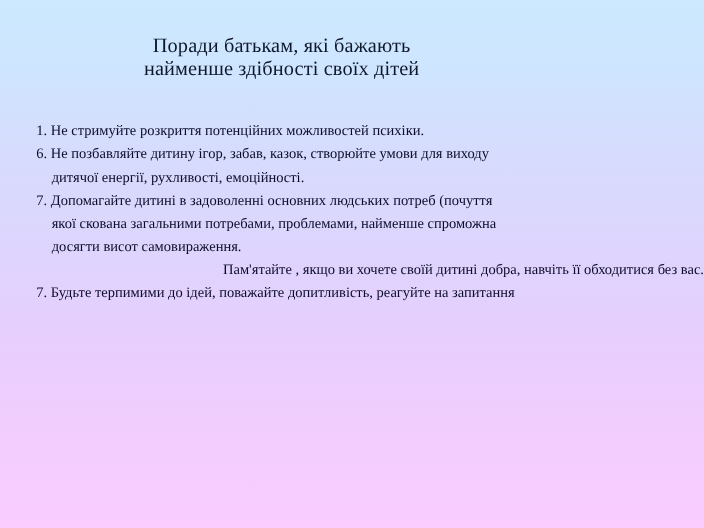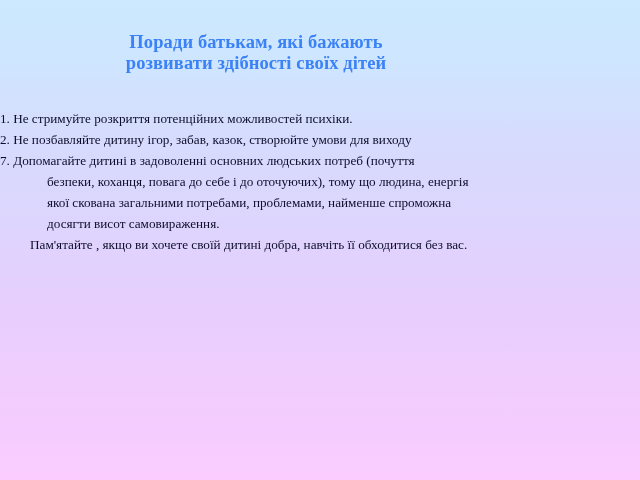--- a/index.html
+++ b/index.html
@@ -27,63 +27,66 @@
     width: 640px;
     height: 480px;
     box-sizing: border-box;
   }
   .slide-title {
     position: absolute;
     top: 32px;
     left: 0;
     width: 512px;
     text-align: center;
-    color: #3b82f6;
+    color: #0f172a;
     font-family: "Liberation Serif", "DejaVu Serif", serif;
-    font-weight: bold;
+    font-weight: normal;
     font-size: 18.5px;
     line-height: 21px;
     letter-spacing: 0.1px;
   }
   .slide-title .title-line {
     display: block;
     white-space: nowrap;
   }
   .tips-list {
     position: absolute;
     top: 108px;
     left: 0;
     width: 640px;
     color: #0d0d2b;
     font-size: 13.2px;
     line-height: 21px;
   }
   .tip-line {
     white-space: nowrap;
+    padding-left: 33px;
   }
   .tip-line.cont {
     padding-left: 47px;
   }
   .tip-line.cont-tight {
     padding-left: 30px;
+    text-align: right;
   }
 </style>
 </head>
 <body>
 
 <div class="slide">
 
   <div class="slide-title">
     <span class="title-line">Поради батькам, які бажають</span>
-    <span class="title-line">розвивати здібності своїх дітей</span>
+    <span class="title-line">найменше здібності своїх дітей</span>
   </div>
 
   <div class="tips-list">
       <div class="tip-line">1. Не стримуйте розкриття потенційних можливостей психіки.</div>
-      <div class="tip-line">2. Не позбавляйте дитину ігор, забав, казок, створюйте умови для виходу</div>
+      <div class="tip-line">6. Не позбавляйте дитину ігор, забав, казок, створюйте умови для виходу</div>
+      <div class="tip-line cont">дитячої енергії, рухливості, емоційності.</div>
       <div class="tip-line">7. Допомагайте дитині в задоволенні основних людських потреб (почуття</div>
-      <div class="tip-line cont">безпеки, коханця, повага до себе і до оточуючих), тому що людина, енергія</div>
       <div class="tip-line cont">якої скована загальними потребами, проблемами, найменше спроможна</div>
       <div class="tip-line cont">досягти висот самовираження.</div>
       <div class="tip-line cont-tight">Пам'ятайте , якщо ви хочете своїй дитині добра, навчіть її обходитися без вас.</div>
+      <div class="tip-line">7. Будьте терпимими до ідей, поважайте допитливість, реагуйте на запитання</div>
     </div>
 
 </div>
 
 </body></html>

